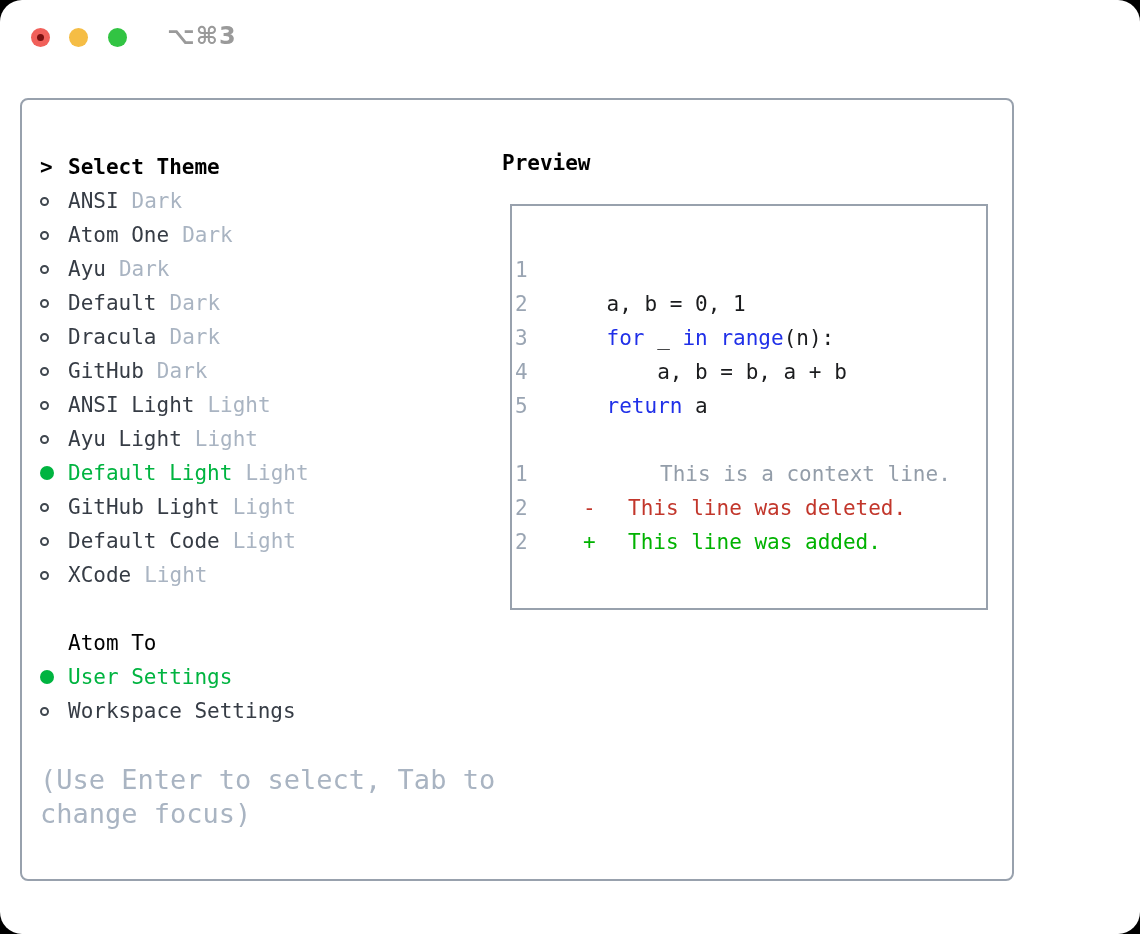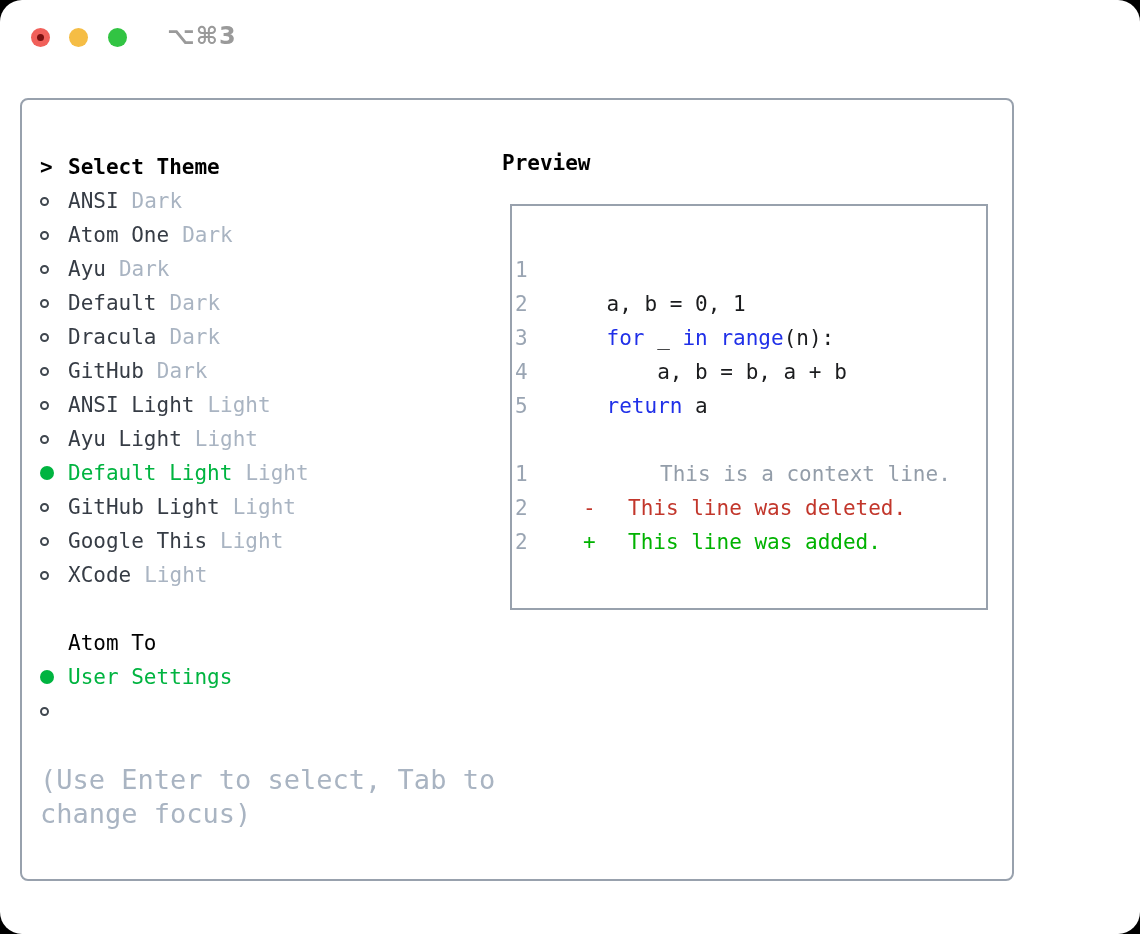--- a/index.html
+++ b/index.html
@@ -122,33 +122,33 @@
           <div class="row"><span class="bullet"><span class="radio"></span></span><span class="name">ANSI</span><span class="variant">Dark</span></div>
           <div class="row"><span class="bullet"><span class="radio"></span></span><span class="name">Atom One</span><span class="variant">Dark</span></div>
           <div class="row"><span class="bullet"><span class="radio"></span></span><span class="name">Ayu</span><span class="variant">Dark</span></div>
           <div class="row"><span class="bullet"><span class="radio"></span></span><span class="name">Default</span><span class="variant">Dark</span></div>
           <div class="row"><span class="bullet"><span class="radio"></span></span><span class="name">Dracula</span><span class="variant">Dark</span></div>
           <div class="row"><span class="bullet"><span class="radio"></span></span><span class="name">GitHub</span><span class="variant">Dark</span></div>
           <div class="row"><span class="bullet"><span class="radio"></span></span><span class="name">ANSI Light</span><span class="variant">Light</span></div>
           <div class="row"><span class="bullet"><span class="radio"></span></span><span class="name">Ayu Light</span><span class="variant">Light</span></div>
           <div class="row"><span class="bullet"><span class="radio filled"></span></span><span class="name sel">Default Light</span><span class="variant">Light</span></div>
           <div class="row"><span class="bullet"><span class="radio"></span></span><span class="name">GitHub Light</span><span class="variant">Light</span></div>
-          <div class="row"><span class="bullet"><span class="radio"></span></span><span class="name">Google This</span><span class="variant">Light</span></div>
+          <div class="row"><span class="bullet"><span class="radio"></span></span><span class="name">Default Code</span><span class="variant">Light</span></div>
           <div class="row"><span class="bullet"><span class="radio"></span></span><span class="name">XCode</span><span class="variant">Light</span></div>
         </div>
 
       <div class="spacer"></div>
 
       <div class="row">
         <span class="bullet"></span><span class="hdr2">Atom To</span>
       </div>
 
       <div id="apply-items">
           <div class="row"><span class="bullet"><span class="radio filled"></span></span><span class="name sel">User Settings</span></div>
-          <div class="row"><span class="bullet"><span class="radio"></span></span></div>
+          <div class="row"><span class="bullet"><span class="radio"></span></span><span class="name">Workspace Settings</span></div>
         </div>
 
       <div class="spacer"></div>
 
       <div class="hint-line">(Use Enter to select, Tab to</div>
       <div class="hint-line">change focus)</div>
     </div>
 
     <div class="preview-title">Preview</div>
 

